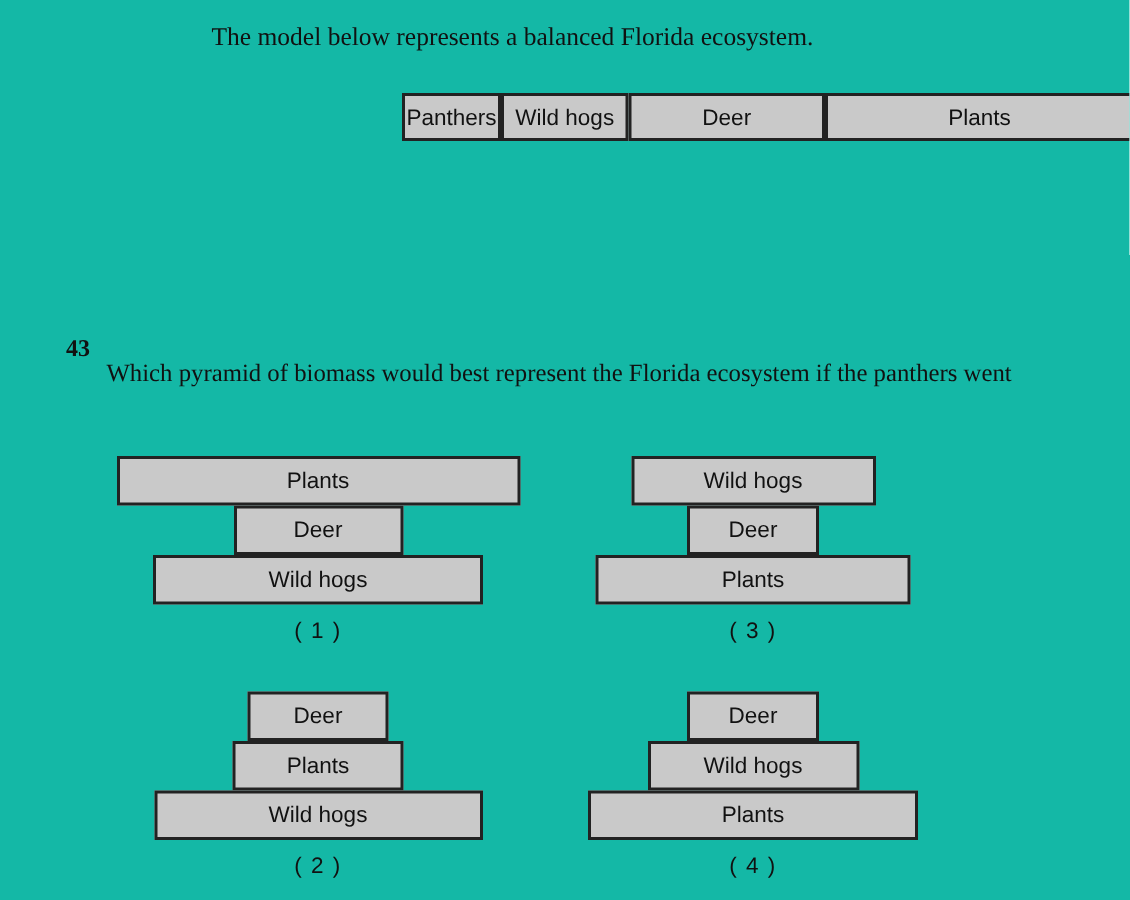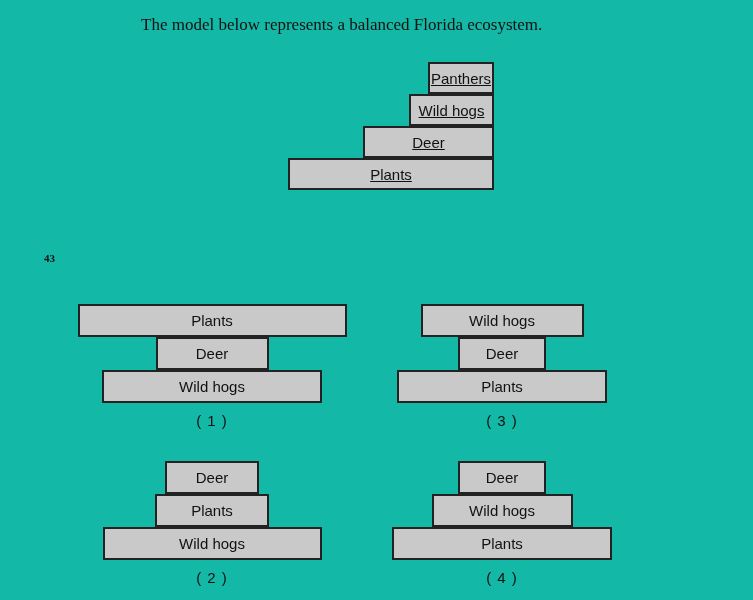--- a/index.html
+++ b/index.html
@@ -15,44 +15,43 @@
   .intro {
     position: absolute;
     left: 141px;
     top: 15px;
     font-size: 17px;
     white-space: nowrap;
   }
   .pyramid {
     position: absolute;
     display: flex;
-    flex-direction: column;
-    align-items: flex-end;
-    text-decoration: underline;
+    flex-direction: row;
+    align-items: flex-start;
   }
   .pbox {
     box-sizing: border-box;
     height: 33px;
     border: 2px solid #222222;
     background: #c9c9c9;
     display: flex;
     align-items: center;
     justify-content: center;
     font-family: "Liberation Sans", sans-serif;
     font-size: 15px;
     color: #111111;
     flex: 0 0 auto;
   }
   .model-pyramid { left: 268px; top: 62px; width: 226px; }
   .model-pyramid .pbox { height: 32px; }
   .qnum {
     position: absolute;
     left: 44px;
-    top: 252px;
-    font-size: 11px;
+    top: 224px;
+    font-size: 16px;
     font-weight: bold;
   }
   .qtext {
     position: absolute;
     left: 71px;
     top: 239px;
     width: 640px;
     font-size: 16.5px;
     line-height: 19.5px;
   }
@@ -92,20 +91,21 @@
     <div class="pbox" style="width: 131px;">
       <span>Deer</span>
     </div>
     <div class="pbox" style="width: 206px;">
       <span>Plants</span>
     </div>
   </div>
 
   <div class="qnum">43</div>
   <div class="qtext">
+    <div>Which pyramid of biomass would best represent the Florida ecosystem if the panthers went</div>
   </div>
 
   <div class="option opt-1">
     <div class="pbox" style="width: 269px;">
       <span>Plants</span>
     </div>
     <div class="pbox" style="width: 113px;">
       <span>Deer</span>
     </div>
     <div class="pbox" style="width: 220px;">

